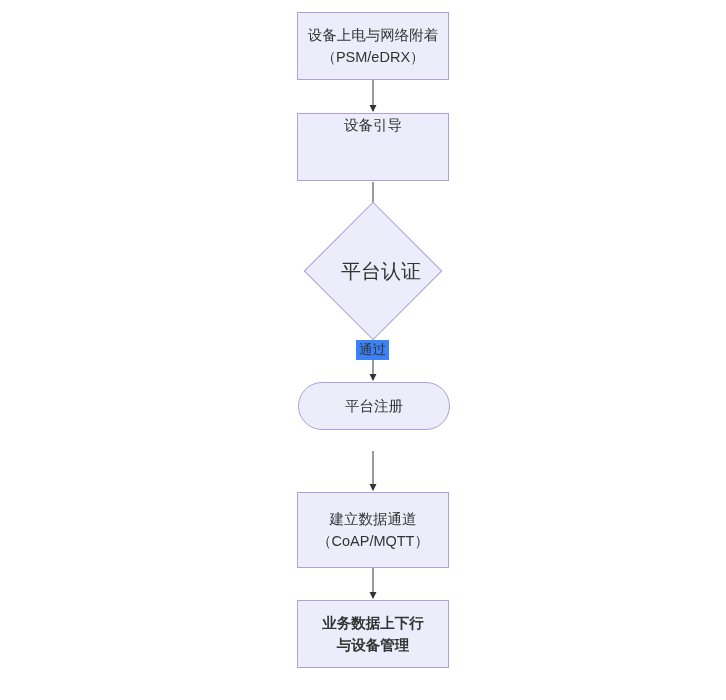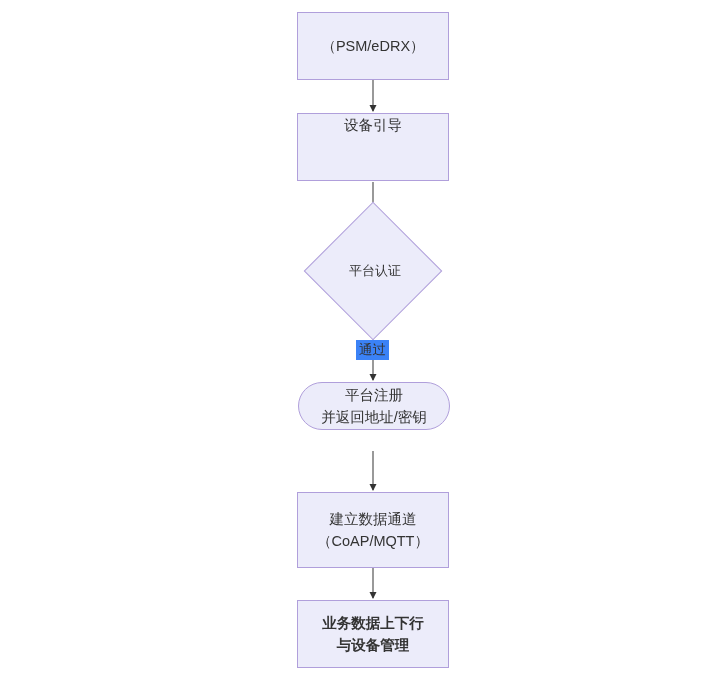--- a/index.html
+++ b/index.html
@@ -53,29 +53,29 @@
     top: 0;
     width: 98px;
     height: 98px;
     box-sizing: border-box;
     background: #ececfa;
     border: 1px solid #b09fdb;
     transform: rotate(45deg);
   }
   .decision-label {
     position: absolute;
-    left: 2px;
+    left: 8px;
     top: 0;
     width: 98px;
     height: 98px;
     display: flex;
     align-items: center;
     justify-content: center;
     color: #333333;
-    font-size: 13px;
+    font-size: 20px;
     white-space: nowrap;
   }
   .edge-label {
     position: absolute;
     background: #3b82f6;
     color: #333333;
     font-size: 13.5px;
     line-height: 1.3;
     padding: 1px 3px;
     white-space: nowrap;
@@ -96,37 +96,37 @@
     <g stroke="#555555" stroke-width="1.2" fill="none" marker-end="url(#arrow)">
       <line x1="373" y1="79" x2="373" y2="111"></line>
       <line x1="373" y1="182" x2="373" y2="221"></line>
       <line x1="373" y1="321" x2="373" y2="380"></line>
       <line x1="373" y1="451" x2="373" y2="490"></line>
       <line x1="373" y1="561" x2="373" y2="598"></line>
     </g>
   </svg>
 
   <div class="node" style="left:297px; top:12px; width:152px; height:68px;">
+    <span>设备上电与网络附着</span>
     <span class="line2">（PSM/eDRX）</span>
   </div>
 
   <div class="node" style="left:297px; top:113px; width:152px; height:68px;justify-content:space-between;">
     <span>设备引导</span>
   </div>
 
   <div class="decision-wrap" style="left:324px; top:222px;">
     <div class="decision-shape"></div>
     <div class="decision-label">平台认证</div>
   </div>
 
   <div class="edge-label" style="left:356px; top:340px;">通过</div>
 
   <div class="node" style="left:298px; top:382px; width:152px; height:48px;border-radius:28px;">
     <span>平台注册</span>
-    <span class="line2">并返回地址/密钥</span>
   </div>
 
   <div class="node" style="left:297px; top:492px; width:152px; height:76px;">
     <span>建立数据通道</span>
     <span class="line2">（CoAP/MQTT）</span>
   </div>
 
   <div class="node" style="left:297px; top:600px; width:152px; height:68px;font-weight:bold;">
     <span>业务数据上下行</span>
     <span class="line2">与设备管理</span>

